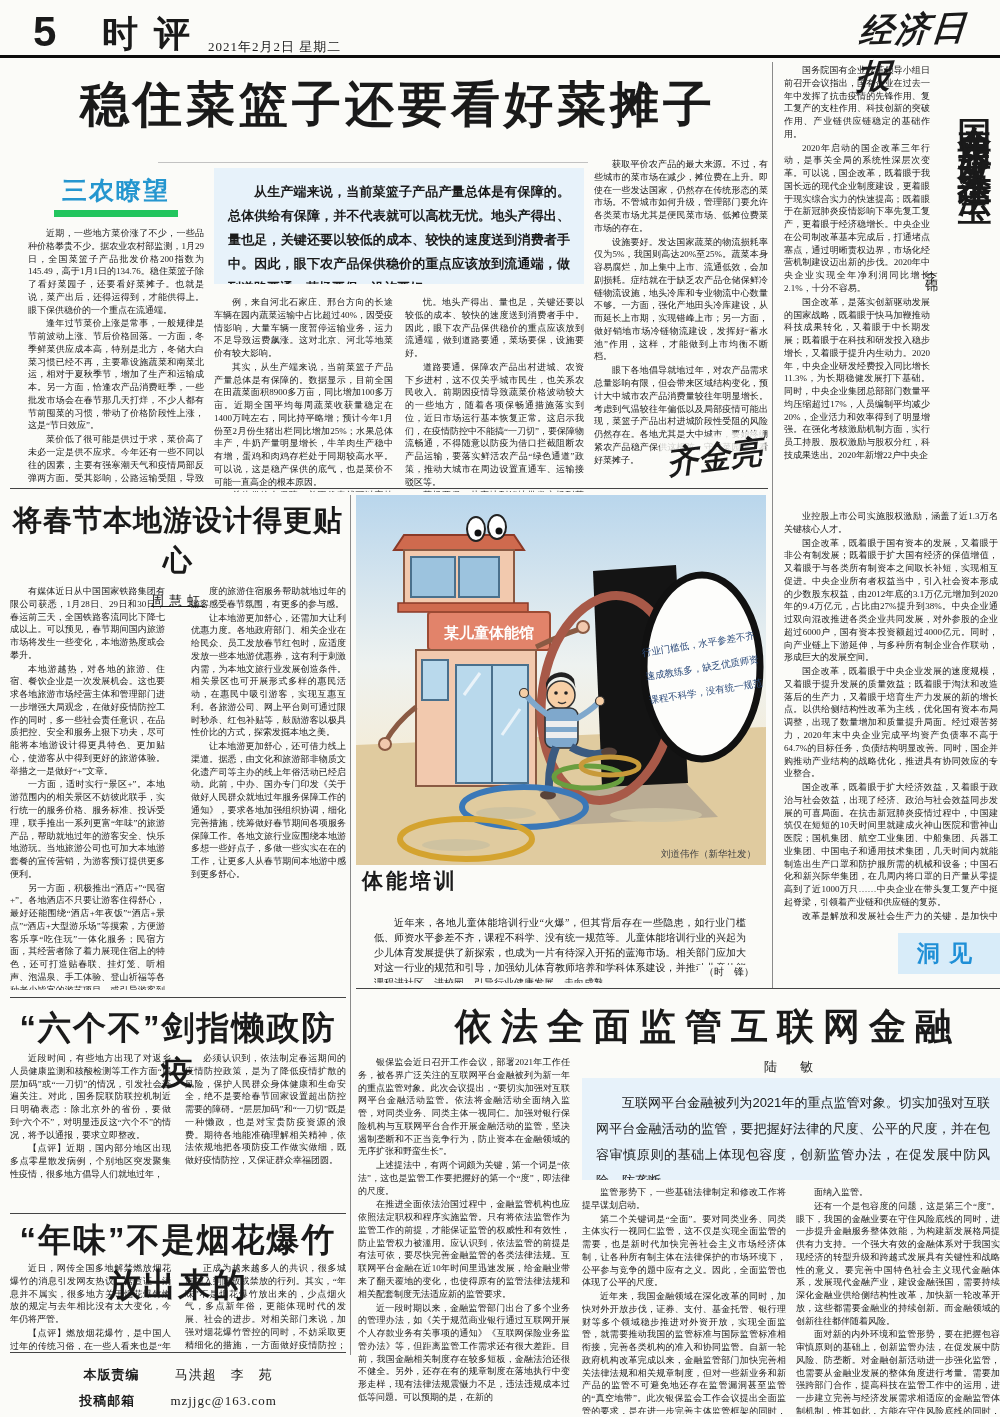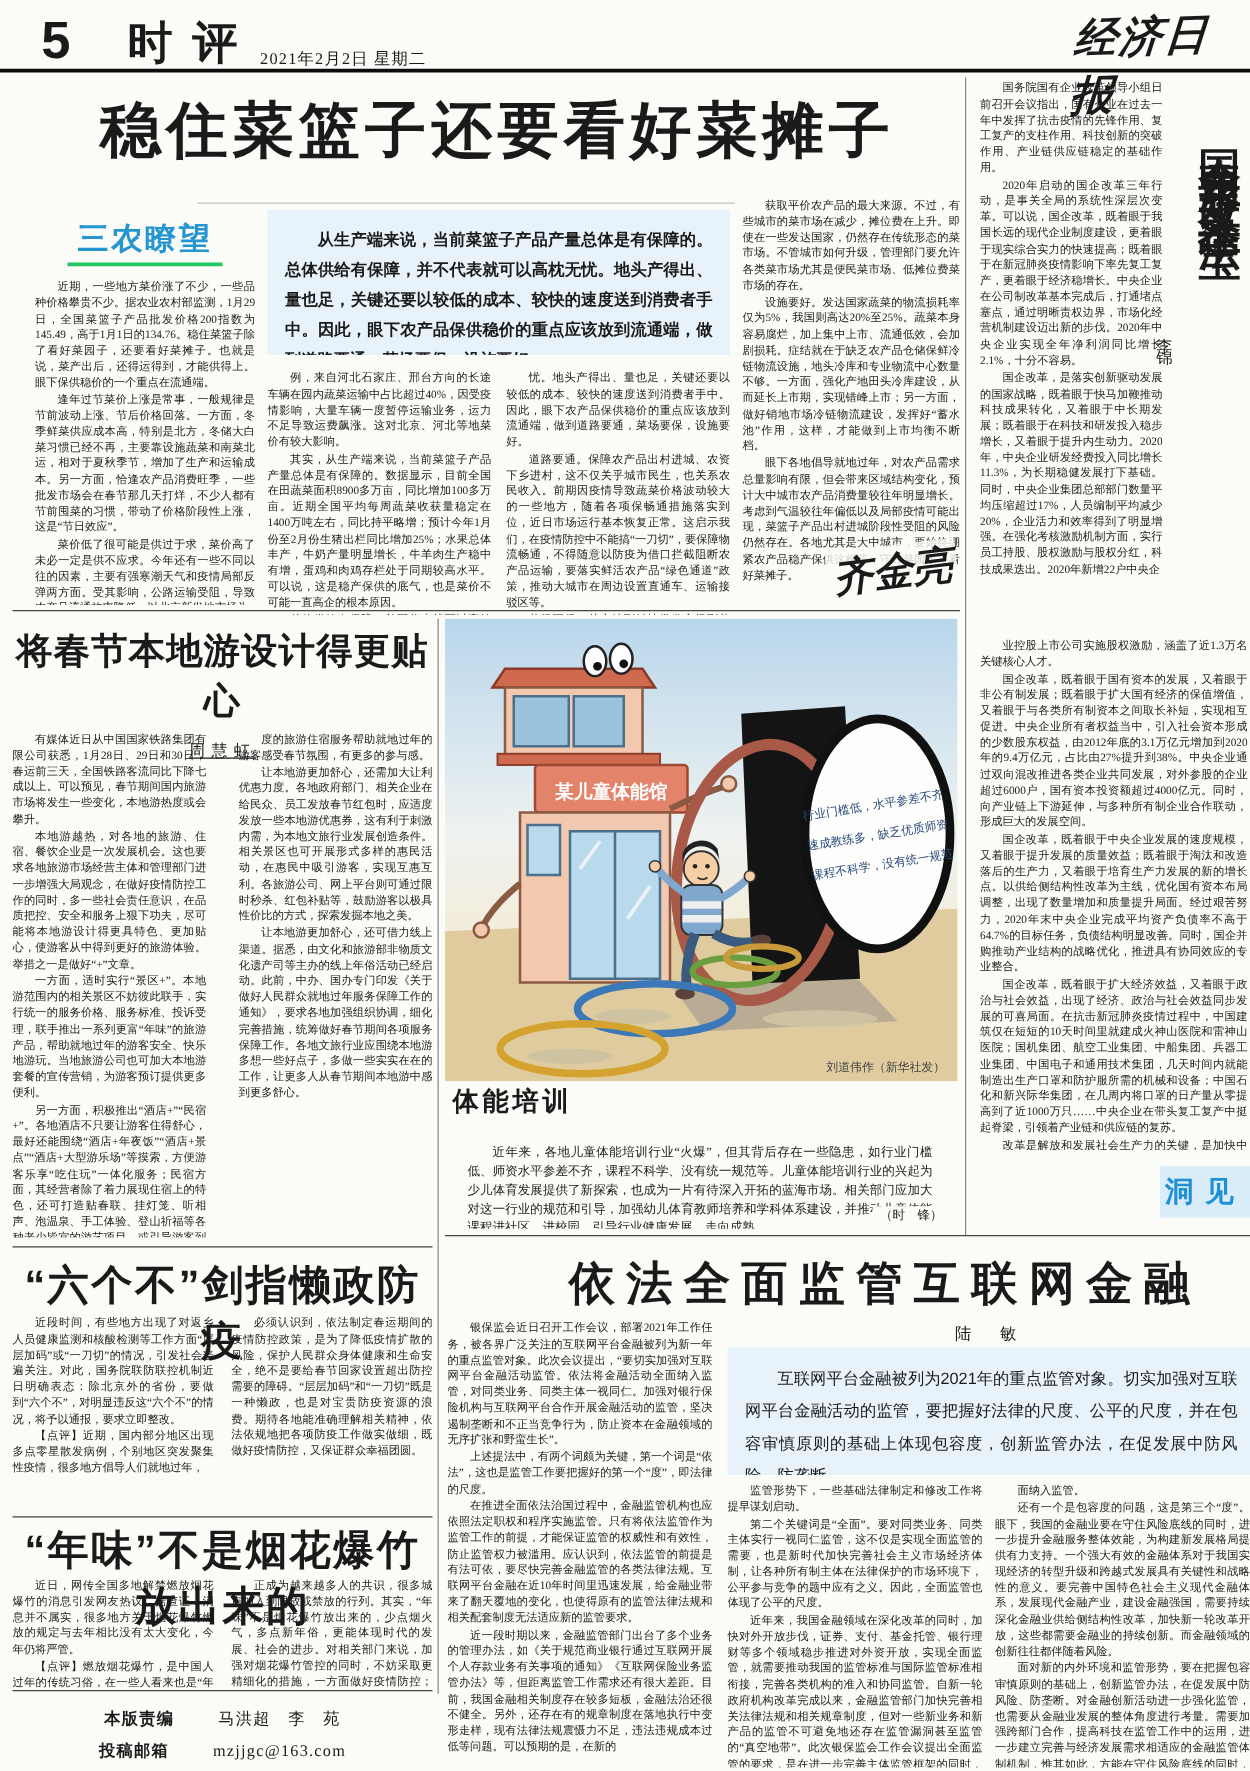--- a/index.html
+++ b/index.html
@@ -19,39 +19,39 @@
   .bt{font-size:9px;line-height:1.42;text-align:justify;text-indent:2em;margin:0 0 1px 0;}
   .colbox{overflow:hidden;}
   .byline{text-align:center;font-size:13px;letter-spacing:5px;}
   .headline{font-family:"Liberation Sans",sans-serif;font-weight:900;text-align:center;}
   
   #main-article{left:28px;top:60px;width:740px;height:426px;}
   #main-headline{position:absolute;left:0;top:12px;width:100%;font-size:49px;letter-spacing:4px;}
   #headline-rule{position:absolute;left:130px;top:102px;width:430px;height:1px;background:#c2c2c2;}
   #main-col1{position:absolute;left:0;top:112px;width:176px;height:312px;}
   #column-label{display:block;width:max-content;margin:2px auto 10px;padding:0 8px 3px;
-      font:900 25px "Liberation Sans",sans-serif;color:#2596cf;border-bottom:3px solid #22c55e;letter-spacing:2px;}
+      font:900 25px "Liberation Sans",sans-serif;color:#2596cf;border-bottom:7px solid #22c55e;letter-spacing:2px;}
   #main-mid{position:absolute;left:186px;top:108px;width:370px;height:318px;}
   .sum-box{background:#e7f2fa;padding:12px 14px;font-size:13px;line-height:1.85;font-weight:600;
       text-align:justify;text-indent:2em;overflow:hidden;}
   #main-box{height:92px;}
   #mid-cols{display:flex;gap:12px;margin-top:12px;height:196px;}
   #mid-cols>div{width:179px;height:100%;}
   #main-col4{position:absolute;left:566px;top:98px;width:174px;height:326px;}
   #signature{position:absolute;right:2px;bottom:4px;font-size:32px;font-weight:700;font-style:italic;
       transform:rotate(-7deg);background:#fbfbf8cc;padding:0 4px;}
   
   #sidebar{left:782px;top:62px;width:218px;height:924px;}
   #sb-narrow{position:absolute;left:2px;top:2px;width:146px;height:434px;overflow:hidden;}
   #sb-title{position:absolute;right:2px;top:30px;height:446px;writing-mode:vertical-rl;
       font:900 34px "Liberation Sans",sans-serif;letter-spacing:7px;}
   #sb-author{position:absolute;right:60px;top:198px;writing-mode:vertical-rl;font-size:13px;letter-spacing:9px;}
   #sb-wide{position:absolute;left:2px;top:448px;width:214px;height:410px;overflow:hidden;}
   #insight-tag{position:absolute;right:0;bottom:12px;background:#d8ecf9;color:#1f8fd6;
-      font:900 23px "Liberation Sans",sans-serif;padding:5px 4px;letter-spacing:9px;}
+      font:900 23px "Liberation Sans",sans-serif;padding:5px 19px;letter-spacing:9px;}
   
   #local-tour{left:10px;top:497px;width:336px;height:500px;}
   #lt-headline{font-size:29px;letter-spacing:1px;margin-top:4px;}
   #lt-byline{margin-top:11px;text-decoration:underline;}
   #lt-cols{position:absolute;left:0;top:88px;width:100%;height:405px;display:flex;gap:26px;}
   #lt-cols>div{width:161px;height:100%;}
   
   #cartoon{left:356px;top:495px;width:410px;height:495px;}
   #cartoon-caption{position:absolute;left:6px;top:372px;font:900 21px "Liberation Sans",sans-serif;letter-spacing:3px;}
   #cartoon-note{position:absolute;left:2px;top:404px;width:404px;height:84px;overflow:hidden;}

